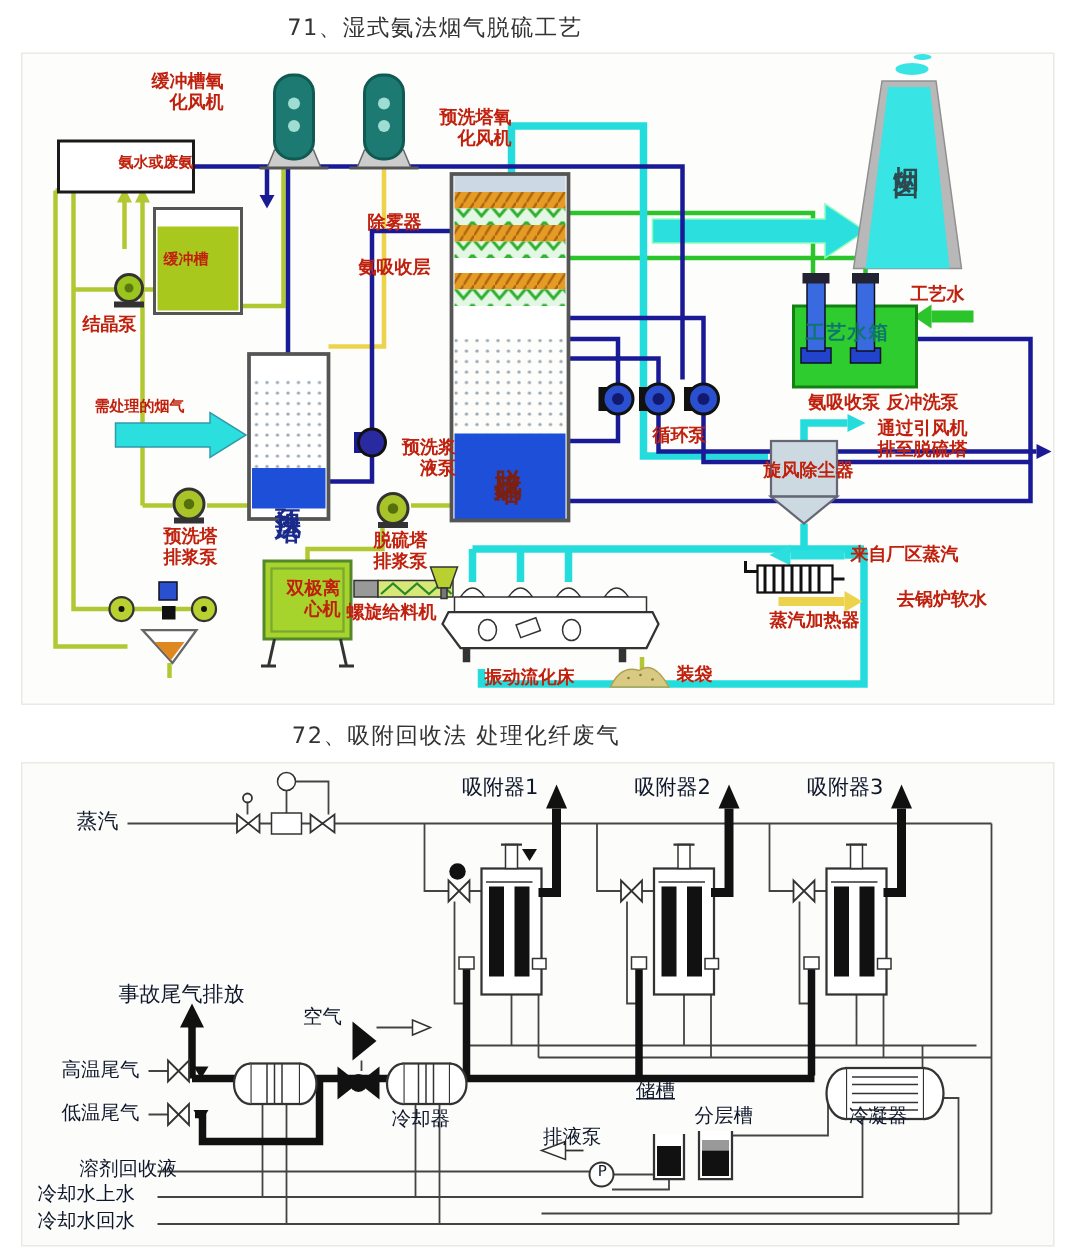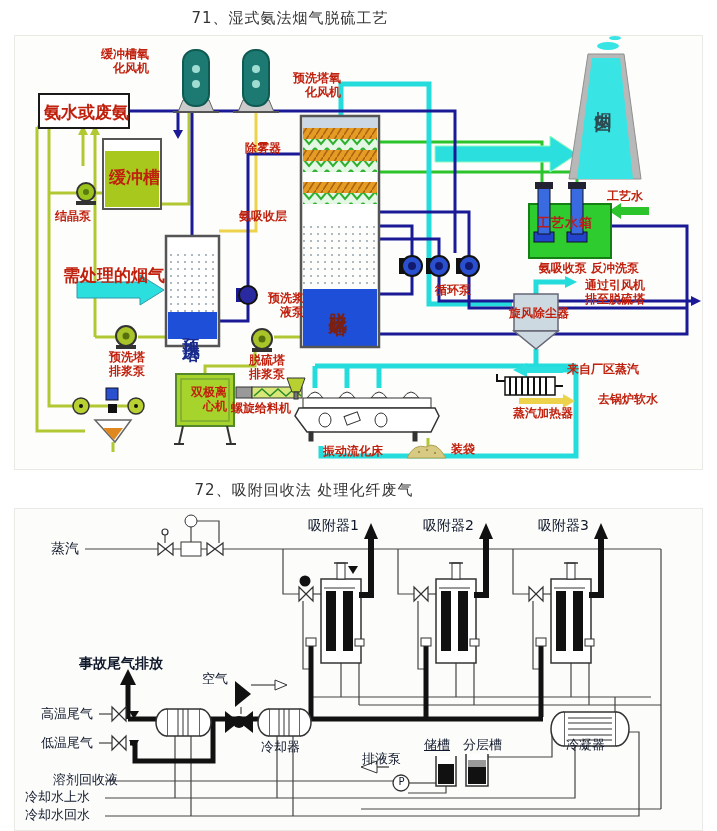--- a/index.html
+++ b/index.html
@@ -4,26 +4,26 @@
 <style>
   html,body{margin:0;padding:0;}
   body{width:717px;height:831px;background:#ffffff;position:relative;overflow:hidden;
        font-family:"DejaVu Sans","Liberation Sans",sans-serif;}
   .title{position:absolute;left:0;width:580px;text-align:center;font-size:15px;color:#333;
          letter-spacing:1px;}
   .fig{position:absolute;left:14px;width:687px;border:1px solid #e9e9e6;background:#fdfdfb;}
   .fig svg{position:absolute;left:0;top:0;}
   .lbl{position:absolute;white-space:pre-line;line-height:1.15;}
   .r{color:#c0210e;font-weight:bold;font-size:12px;text-align:right;}
-  .r13{font-size:17px;}
+  .r13{font-size:10px;}
   .k{color:#0f172a;font-size:13px;white-space:nowrap;}
   .k14{font-size:14px;}
-  .kb{font-weight:bold;}
+  .kb{font-weight:normal;}
   .vert{writing-mode:vertical-rl;letter-spacing:3px;}
-  .tankname{color:#b91c1c;font-weight:bold;font-size:13px;letter-spacing:1px;}
+  .tankname{color:#0f766e;font-weight:bold;font-size:13px;letter-spacing:1px;}
 </style>
 </head>
 <body>
 
 <div class="title" style="top:9px;">71、湿式氨法烟气脱硫工艺</div>
 
 <div class="fig" style="top:35px;height:433px;">
 <svg width="687" height="433" viewBox="0 0 687 433">
   <defs>
     <pattern id="dd" width="7" height="7" patternUnits="userSpaceOnUse">
@@ -291,21 +291,21 @@
 </svg>
 
   <div class="lbl r" style="left:62px;top:12px;width:72px;">缓冲槽氧
 化风机</div>
   <div class="lbl r r13" style="left:24px;top:67px;width:90px;">氨水或废氨</div>
   <div class="lbl r" style="left:258px;top:36px;width:68px;">预洗塔氧
 化风机</div>
   <div class="lbl r r13" style="left:94px;top:132px;">缓冲槽</div>
   <div class="lbl r" style="left:40px;top:174px;">结晶泵</div>
   <div class="lbl r" style="left:230px;top:106px;">除雾器</div>
-  <div class="lbl r" style="left:224px;top:136px;margin-top:38px;">氨吸收层</div>
+  <div class="lbl r" style="left:224px;top:136px;">氨吸收层</div>
   <div class="lbl r r13" style="left:48px;top:230px;">需处理的烟气</div>
   <div class="lbl r vert" style="left:166px;top:218px;height:80px;font-size:17px;color:#1a2a8a;">预洗塔</div>
   <div class="lbl r vert" style="left:312px;top:194px;height:76px;font-size:18px;color:#7a2012;">脱硫塔</div>
   <div class="lbl r" style="left:245px;top:256px;width:44px;">预洗浆
 液泵</div>
   <div class="lbl r" style="left:420px;top:248px;">循环泵</div>
   <div class="lbl vert" style="left:578px;top:62px;height:56px;font-size:17px;color:#2c4a50;font-weight:bold;">烟囱</div>
   <div class="lbl r" style="left:592px;top:154px;">工艺水</div>
   <div class="lbl tankname" style="left:522px;top:180px;">工艺水箱</div>
   <div class="lbl r" style="left:498px;top:226px;width:126px;">氨吸收泵 反冲洗泵</div>
@@ -506,16 +506,16 @@
   <div class="lbl k k14 kb" style="left:64px;top:146px;">事故尾气排放</div>
   <div class="lbl k" style="left:26px;top:198px;">高温尾气</div>
   <div class="lbl k" style="left:26px;top:227px;">低温尾气</div>
   <div class="lbl k" style="left:187px;top:163px;">空气</div>
   <div class="lbl k" style="left:246px;top:231px;">冷却器</div>
   <div class="lbl k" style="left:10px;top:264px;margin-left:28px;">溶剂回收液</div>
   <div class="lbl k" style="left:10px;top:281px;">冷却水上水</div>
   <div class="lbl k" style="left:10px;top:299px;">冷却水回水</div>
   <div class="lbl k" style="left:347px;top:243px;">排液泵</div>
   <div class="lbl k" style="left:380px;top:267px;width:13px;text-align:center;font-size:10px;">P</div>
-  <div class="lbl k" style="left:409px;top:229px;text-decoration:underline;">储槽</div>
+  <div class="lbl k" style="left:409px;top:212px;text-decoration:underline;">储槽</div>
   <div class="lbl k" style="left:448px;top:229px;">分层槽</div>
   <div class="lbl k" style="left:551px;top:229px;">冷凝器</div>
 </div>
 
 </body></html>

